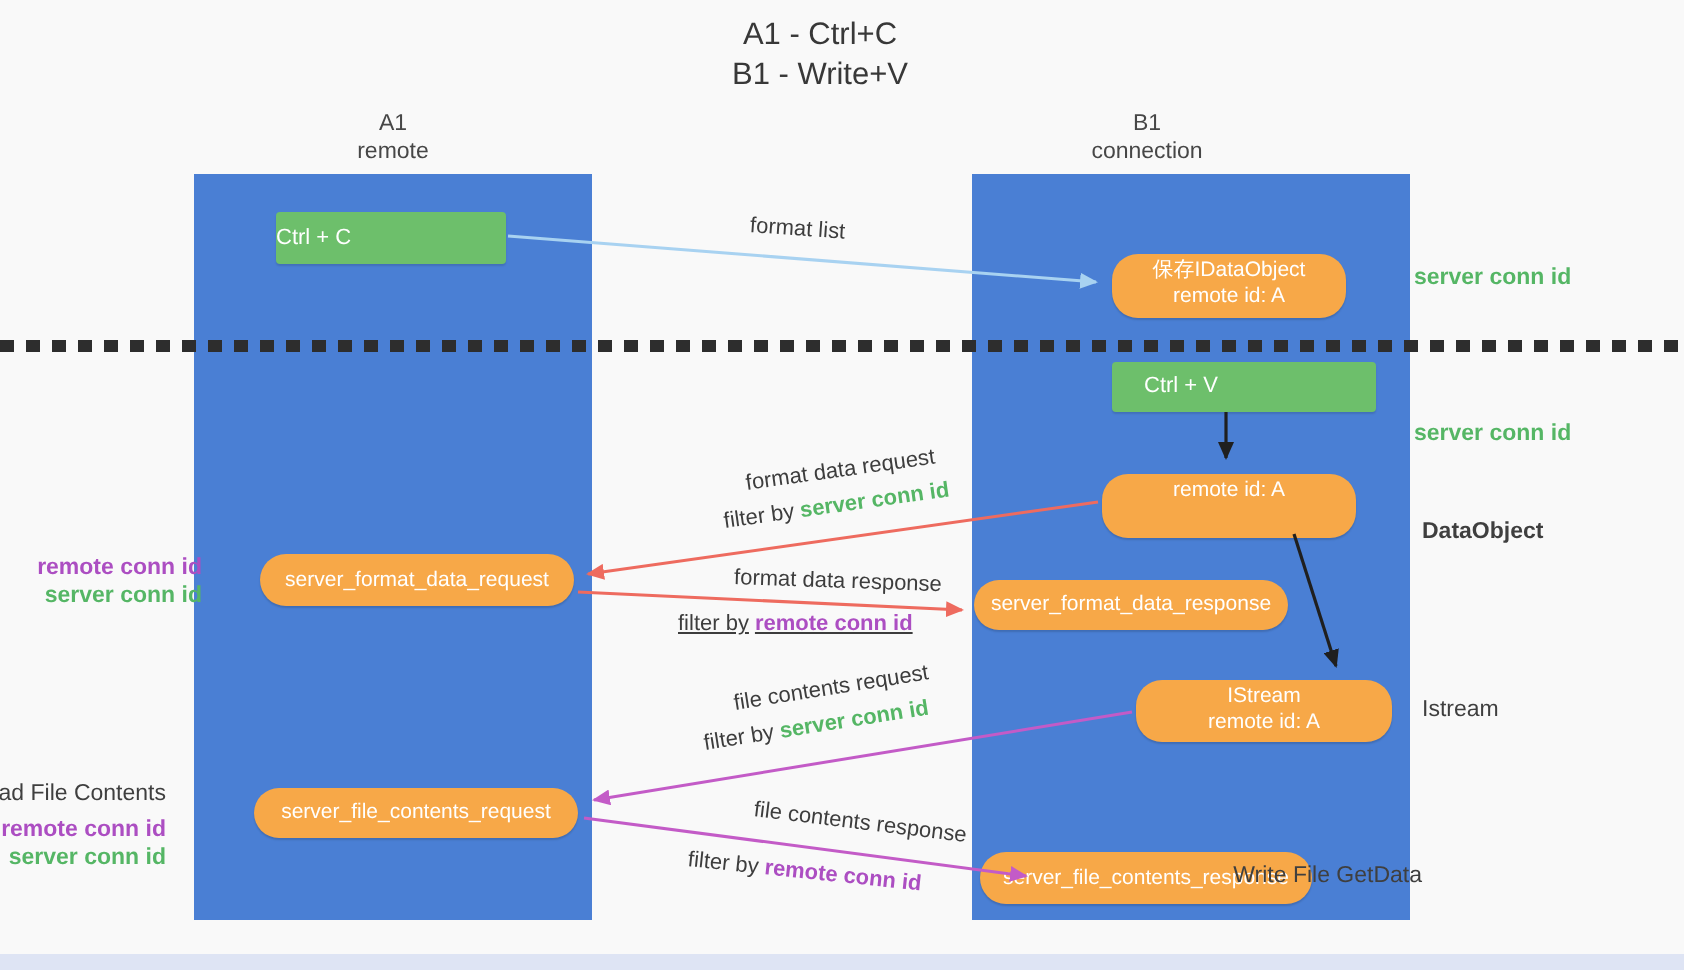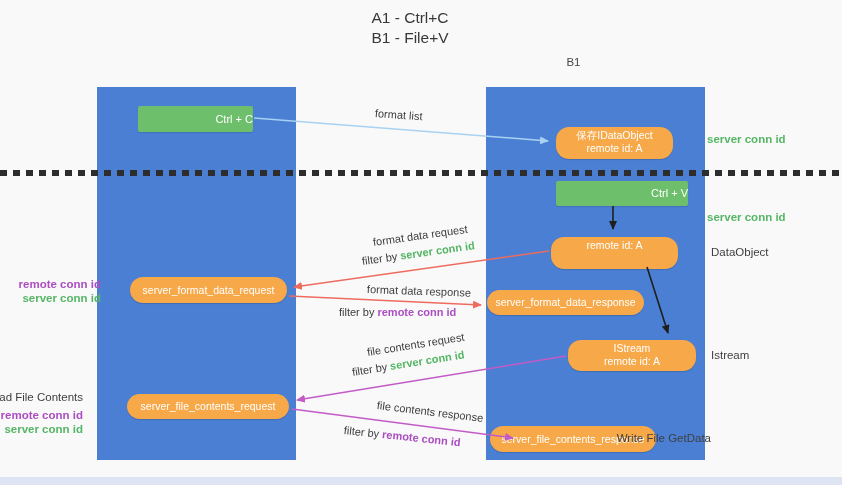--- a/index.html
+++ b/index.html
@@ -26,21 +26,21 @@
     position:absolute;left:0;top:170px;width:842px;height:6px;
     background:repeating-linear-gradient(90deg,#2d2d2d 0 7px,transparent 7px 13px);
   }
   .node{
     position:absolute;background:#F7A848;color:#fff;text-align:center;
     border-radius:13px;box-shadow:0 1px 1px rgba(0,0,0,0.15);
     font-size:10.5px;
   }
   .node .ln{display:block;line-height:13px;}
   .action{
-    position:absolute;background:#6DBF6B;color:#fff;text-align:right;
+    position:absolute;background:#6DBF6B;color:#fff;text-align:left;
     border-radius:2px;font-size:11px;box-shadow:0 1px 1px rgba(0,0,0,0.12);
   }
   .side-label{
     position:absolute;font-size:11.5px;color:#3f3f3f;white-space:nowrap;
   }
   .conn-pair{
     position:absolute;text-align:right;font-size:11.5px;font-weight:bold;
     line-height:13.5px;white-space:nowrap;
   }
   .c-green{color:#55B665;font-weight:bold;}
@@ -55,25 +55,30 @@
     position:absolute;left:0;top:477px;width:842px;height:8px;background:#DEE4F4;
   }
 </style>
 </head>
 <body>
 
 <div id="canvas">
 
   <div class="title">
     <div>A1 - Ctrl+C</div>
-    <div>B1 - File+V</div>
+    <div>B1 - Write+V</div>
   </div>
 
+  <div class="lane-header a">
+    <div>A1</div>
+    <div>remote</div>
+  </div>
   <div class="lane-header b">
     <div>B1</div>
+    <div>connection</div>
   </div>
 
   <div class="lane lane-a"></div>
   <div class="lane lane-b"></div>
 
   <div class="divider"></div>
 
   <div class="action" style="left:138px;top:106px;width:115px;height:26px;line-height:26px;">Ctrl + C</div>
   <div class="action" style="left:556px;top:181px;width:116px;height:25px;line-height:25px;padding-left:16px;">Ctrl + V</div>
 
@@ -88,21 +93,21 @@
   <div class="node" style="left:130px;top:277px;width:157px;height:26px;line-height:26px;">server_format_data_request</div>
   <div class="node" style="left:568px;top:340px;width:128px;height:29px;padding-top:2px;">
     <span class="ln">IStream</span>
     <span class="ln">remote id: A</span>
   </div>
   <div class="node" style="left:127px;top:394px;width:162px;height:25px;line-height:25px;">server_file_contents_request</div>
   <div class="node" style="left:490px;top:426px;width:166px;height:26px;line-height:26px;">server_file_contents_response</div>
 
   <div class="side-label c-green" style="left:707px;top:133px;">server conn id</div>
   <div class="side-label c-green" style="left:707px;top:211px;">server conn id</div>
-  <div class="side-label" style="left:711px;top:246px;">DataObject</div>
+  <div class="side-label" style="left:711px;top:260px;font-weight:bold;">DataObject</div>
   <div class="side-label" style="left:711px;top:349px;">Istream</div>
   <div class="side-label" style="right:131px;top:432px;">Write File GetData</div>
 
   <div class="conn-pair" style="right:741px;top:278px;">
     <div class="c-purple">remote conn id</div>
     <div class="c-green">server conn id</div>
   </div>
   <div class="side-label" style="right:759px;top:391px;">Read File Contents</div>
   <div class="conn-pair" style="right:759px;top:409px;">
     <div class="c-purple">remote conn id</div>
@@ -110,21 +115,21 @@
   </div>
 
   <div class="arrow-label" style="left:375px;top:107px;transform:rotate(4deg);">format list</div>
 
   <div class="arrow-label" style="left:373px;top:236px;transform:rotate(-8deg);">format data request</div>
   <div class="arrow-label" style="left:362px;top:255px;transform:rotate(-8deg);">
     <span class="fb">filter by</span><span class="c-green">server conn id</span>
   </div>
 
   <div class="arrow-label" style="left:367px;top:283px;transform:rotate(2deg);">format data response</div>
-  <div class="arrow-label" style="left:339px;top:306px;">
+  <div class="arrow-label" style="left:339px;top:306px;text-decoration:underline;">
     <span class="fb">filter by</span><span class="c-purple">remote conn id</span>
   </div>
 
   <div class="arrow-label" style="left:367px;top:346px;transform:rotate(-9deg);">file contents request</div>
   <div class="arrow-label" style="left:352px;top:366px;transform:rotate(-9deg);">
     <span class="fb">filter by</span><span class="c-green">server conn id</span>
   </div>
 
   <div class="arrow-label" style="left:377px;top:399px;transform:rotate(7deg);">file contents response</div>
   <div class="arrow-label" style="left:344px;top:424px;transform:rotate(6deg);">

